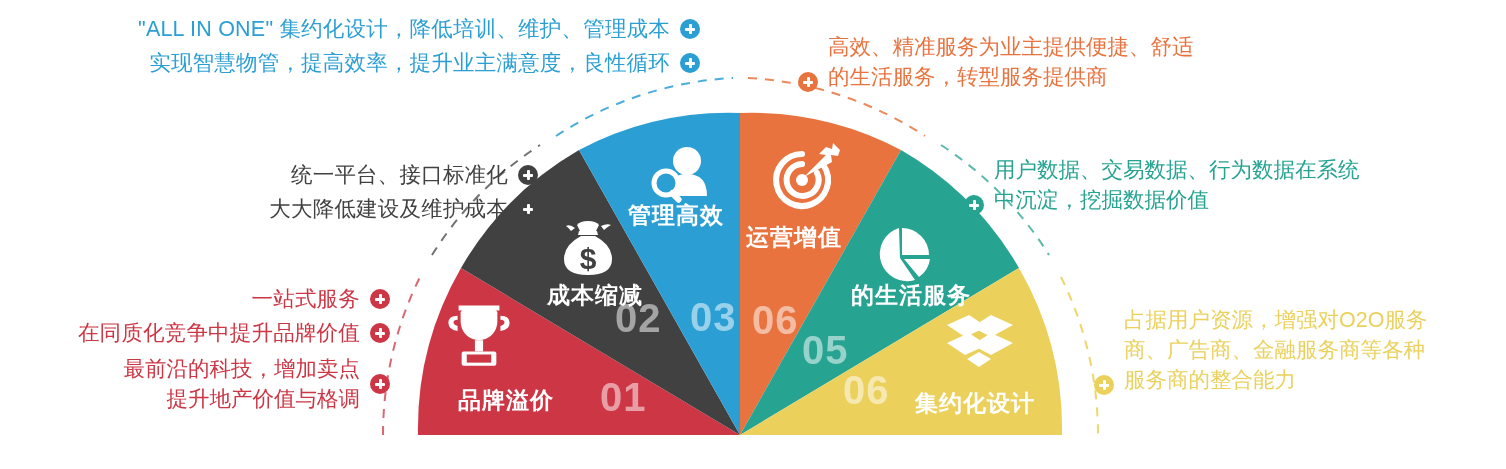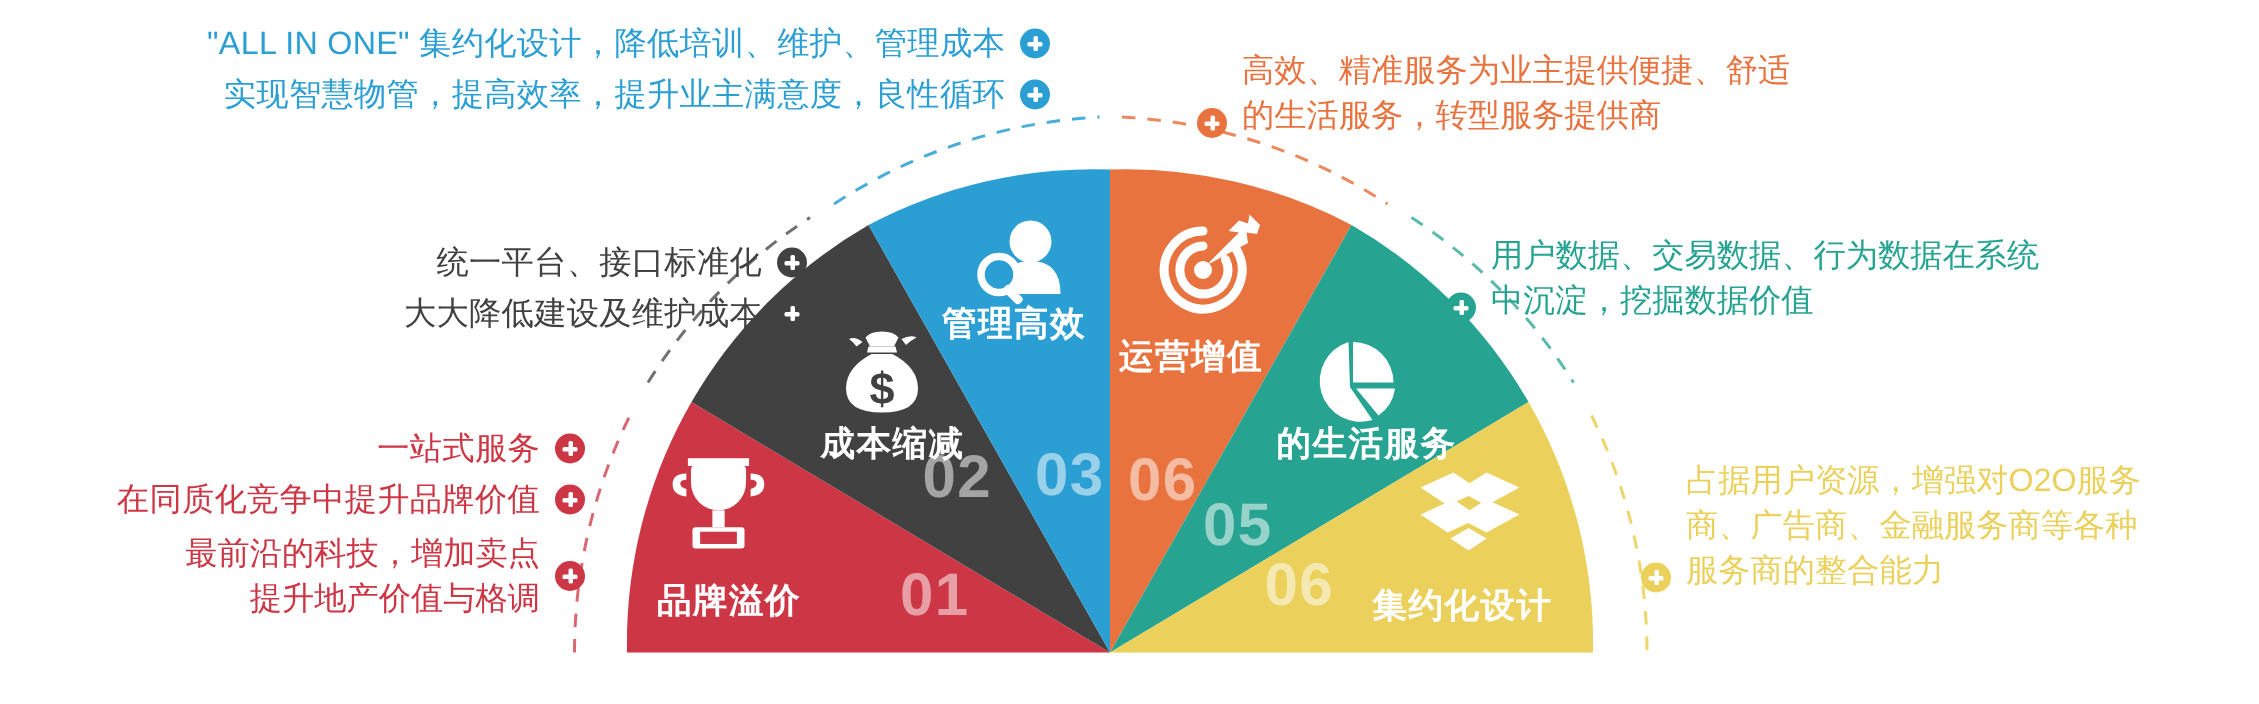--- a/index.html
+++ b/index.html
@@ -127,21 +127,21 @@
 
     <g fill="#ffffff" transform="translate(973,345)">
       <path d="M -26 -20 L -4 -30 L 14 -18 L -8 -8 Z"></path>
       <path d="M 18 -30 L 40 -20 L 18 -8 L -1 -18 Z"></path>
       <path d="M -26 -2 L -4 -12 L 14 0 L -8 10 Z"></path>
       <path d="M 18 -12 L 40 -2 L 18 10 L -1 0 Z"></path>
       <path d="M -6 14 L 6 7 L 18 14 L 6 22 Z"></path>
     </g>
   </svg>
 
-  <div class="seg-label" style="left:438px;top:385px;">品牌溢价</div>
+  <div class="seg-label" style="left:458px;top:385px;">品牌溢价</div>
   <div class="seg-num" style="left:600px;top:375px;">01</div>
 
   <div class="seg-label" style="left:547px;top:280px;">成本缩减</div>
   <div class="seg-num" style="left:615px;top:296px;">02</div>
 
   <div class="seg-label" style="left:628px;top:200px;">管理高效</div>
   <div class="seg-num" style="left:690px;top:295px;">03</div>
 
   <div class="seg-label" style="left:746px;top:222px;">运营增值</div>
   <div class="seg-num" style="left:752px;top:298px;">06</div>

